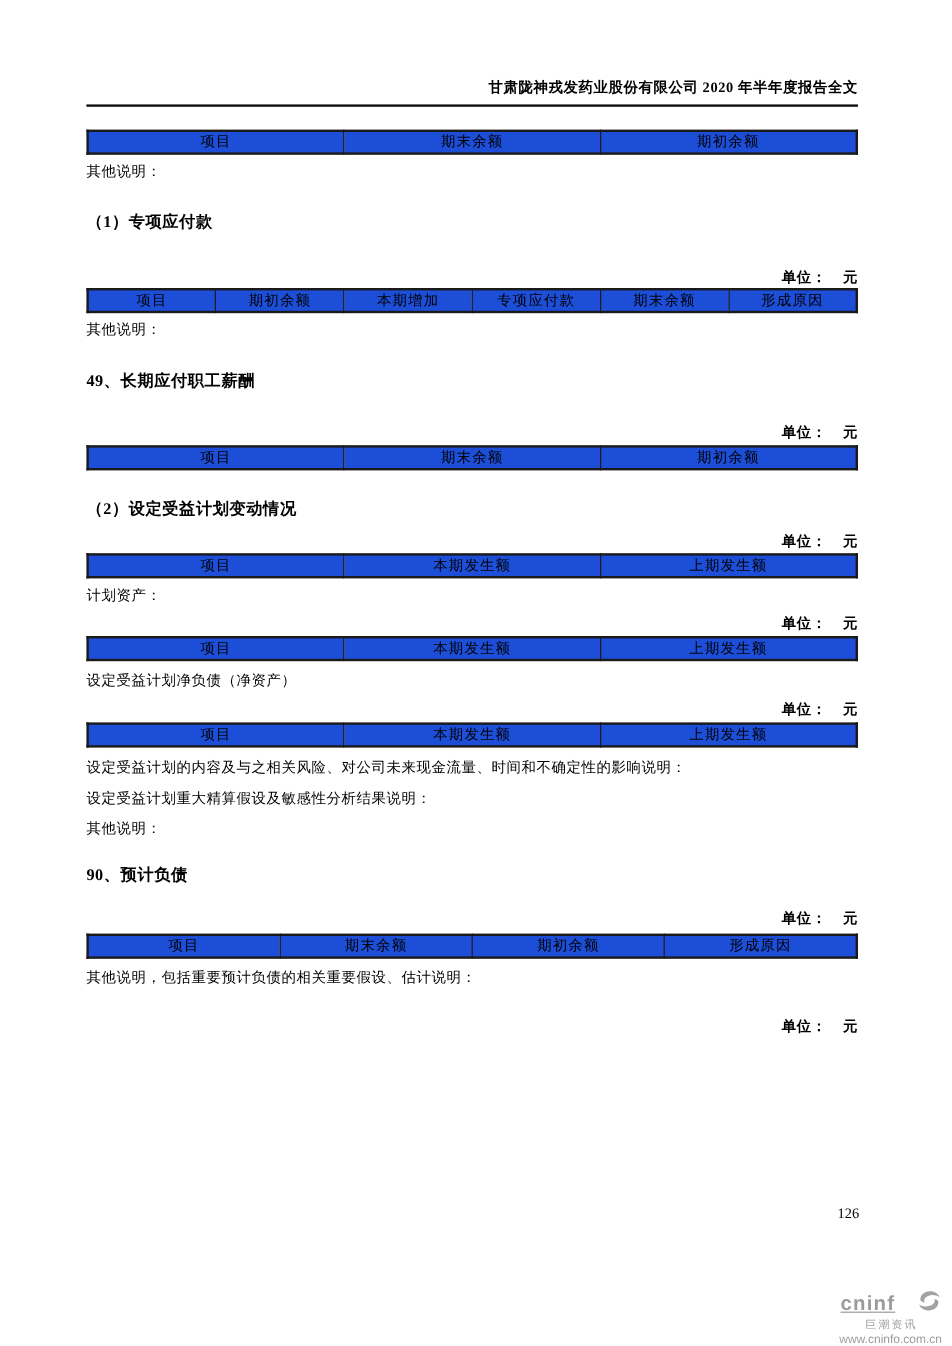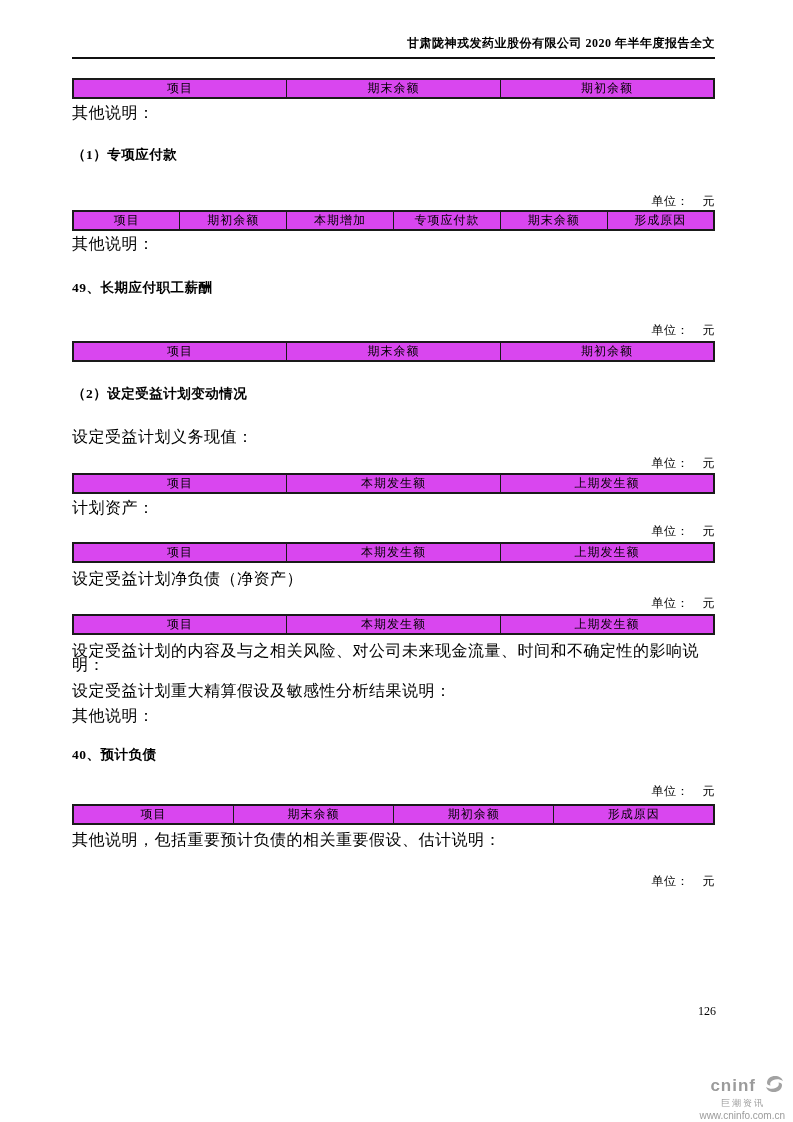--- a/index.html
+++ b/index.html
@@ -15,61 +15,62 @@
     background: #ffffff;
     overflow: hidden;
   }
   .content {
     position: absolute;
     left: 72px;
     top: 0;
     width: 643px;
   }
   .page-header {
-    padding-top: 35px;
+    padding-top: 65px;
     padding-bottom: 5px;
     border-bottom: 2px solid #111111;
     text-align: right;
     font-size: 12px;
     font-weight: bold;
     letter-spacing: 0.5px;
   }
   table.tbl {
     width: 100%;
     table-layout: fixed;
     border-collapse: collapse;
     border: 2px solid #1a1a1a;
   }
   table.tbl th {
     height: 14px;
-    background: #d946ef;
+    background: #1d4ed8;
     border: 1px solid #1a1a1a;
     font-weight: normal;
     font-size: 12px;
     text-align: center;
     vertical-align: middle;
     letter-spacing: 1px;
   }
   .note {
-    font-size: 16px;
+    font-size: 12px;
     line-height: 14px;
     letter-spacing: 0.5px;
   }
   .heading {
     font-size: 13.5px;
     font-weight: bold;
     line-height: 16px;
     letter-spacing: 0.5px;
   }
   .unit {
     font-size: 12px;
     line-height: 14px;
     text-align: right;
     word-spacing: 10px;
     letter-spacing: 0.5px;
+    font-weight: bold;
   }
   
   .mt-t1   { margin-top: 19px; }
   .mt-n1   { margin-top: 7px;  }
   .mt-s2   { margin-top: 27px; }
   .mt-u2   { margin-top: 31px; }
   .mt-t2   { margin-top: 2px;  }
   .mt-n2   { margin-top: 6px;  }
   .mt-s49  { margin-top: 29px; }
   .mt-s491 { margin-top: 23px; }
@@ -107,21 +108,22 @@
     right: 8px;
     text-align: right;
     color: #9b9b9b;
     font-family: "Liberation Sans", "DejaVu Sans", sans-serif;
     line-height: 1;
   }
   .logo-row {
     display: flex;
     align-items: center;
     justify-content: flex-end;
-    gap: 8px;
+    gap: 18px;
+    text-decoration: underline;
   }
   .logo-brand {
     font-size: 17px;
     font-weight: bold;
     letter-spacing: 1px;
   }
   .logo-name {
     font-size: 9px;
     letter-spacing: 2px;
     margin-top: 2px;
@@ -179,21 +181,20 @@
           <tr>
         <th>项目</th>
         <th>期末余额</th>
         <th>期初余额</th>
       </tr>
     </tbody>
       </table>
 
     <h3 class="heading mt-s492">（2）设定受益计划变动情况</h3>
 
-    <p class="note mt-obl">设定受益计划义务现值：</p>
 
     <div class="unit mt-u4">单位： 元</div>
     <table class="tbl mt-t4">
       <tbody>
           <tr>
         <th>项目</th>
         <th>本期发生额</th>
         <th>上期发生额</th>
       </tr>
     </tbody>
@@ -222,21 +223,21 @@
         <th>本期发生额</th>
         <th>上期发生额</th>
       </tr>
     </tbody>
       </table>
 
     <p class="note mt-imp">设定受益计划的内容及与之相关风险、对公司未来现金流量、时间和不确定性的影响说明：</p>
     <p class="note mt-act">设定受益计划重大精算假设及敏感性分析结果说明：</p>
     <p class="note mt-n3">其他说明：</p>
 
-    <h3 class="heading mt-s50">40、预计负债</h3>
+    <h3 class="heading mt-s50">90、预计负债</h3>
 
     <div class="unit mt-u7">单位： 元</div>
     <table class="tbl mt-t7">
       <tbody>
           <tr>
         <th>项目</th>
         <th>期末余额</th>
         <th>期初余额</th>
         <th>形成原因</th>
       </tr>

